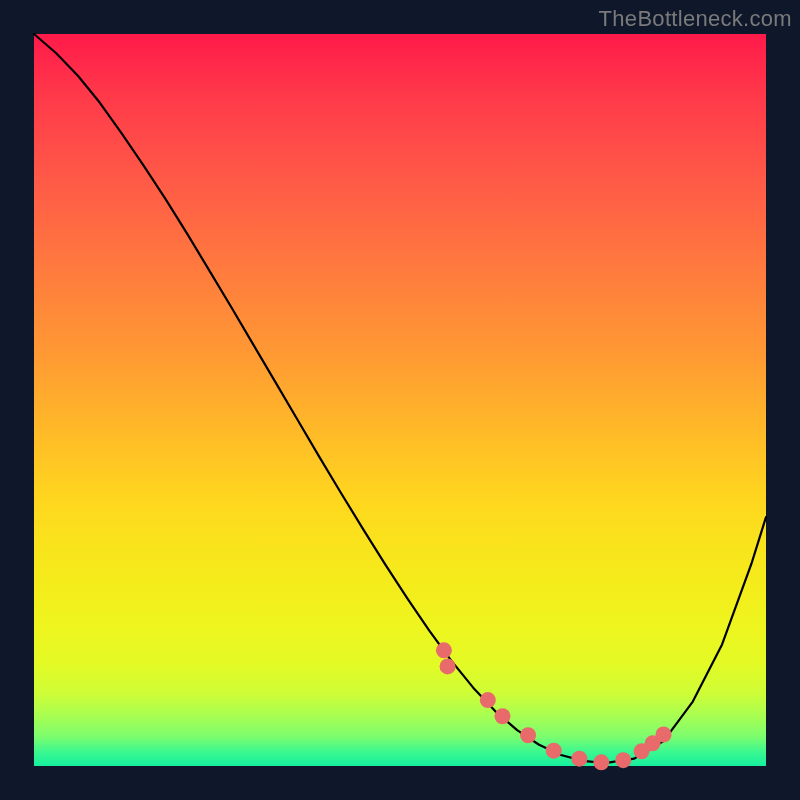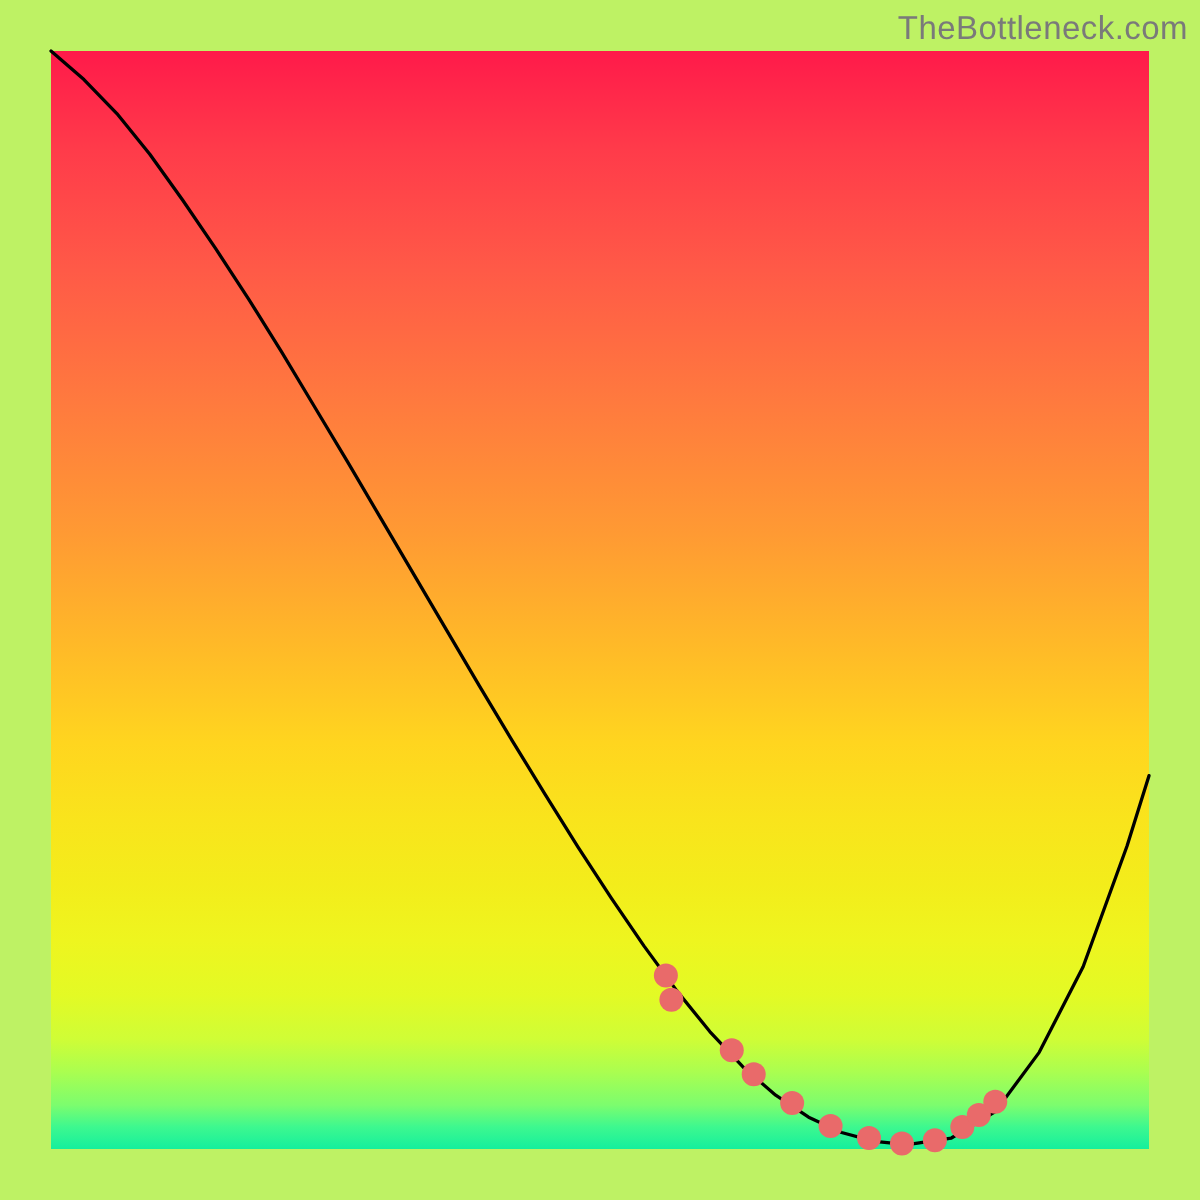--- a/index.html
+++ b/index.html
@@ -10,21 +10,21 @@
     background: #000;
     overflow: hidden;
     font-family: Arial, Helvetica, sans-serif;
   }
   .frame {
     position: absolute;
     top: 0;
     left: 0;
     width: 800px;
     height: 800px;
-    background: #bef264;
+    background: #0f172a;
   }
   .plot-area {
     position: absolute;
     top: 34px;
     left: 34px;
     width: 732px;
     height: 732px;
     
     background: linear-gradient(
       to bottom,

